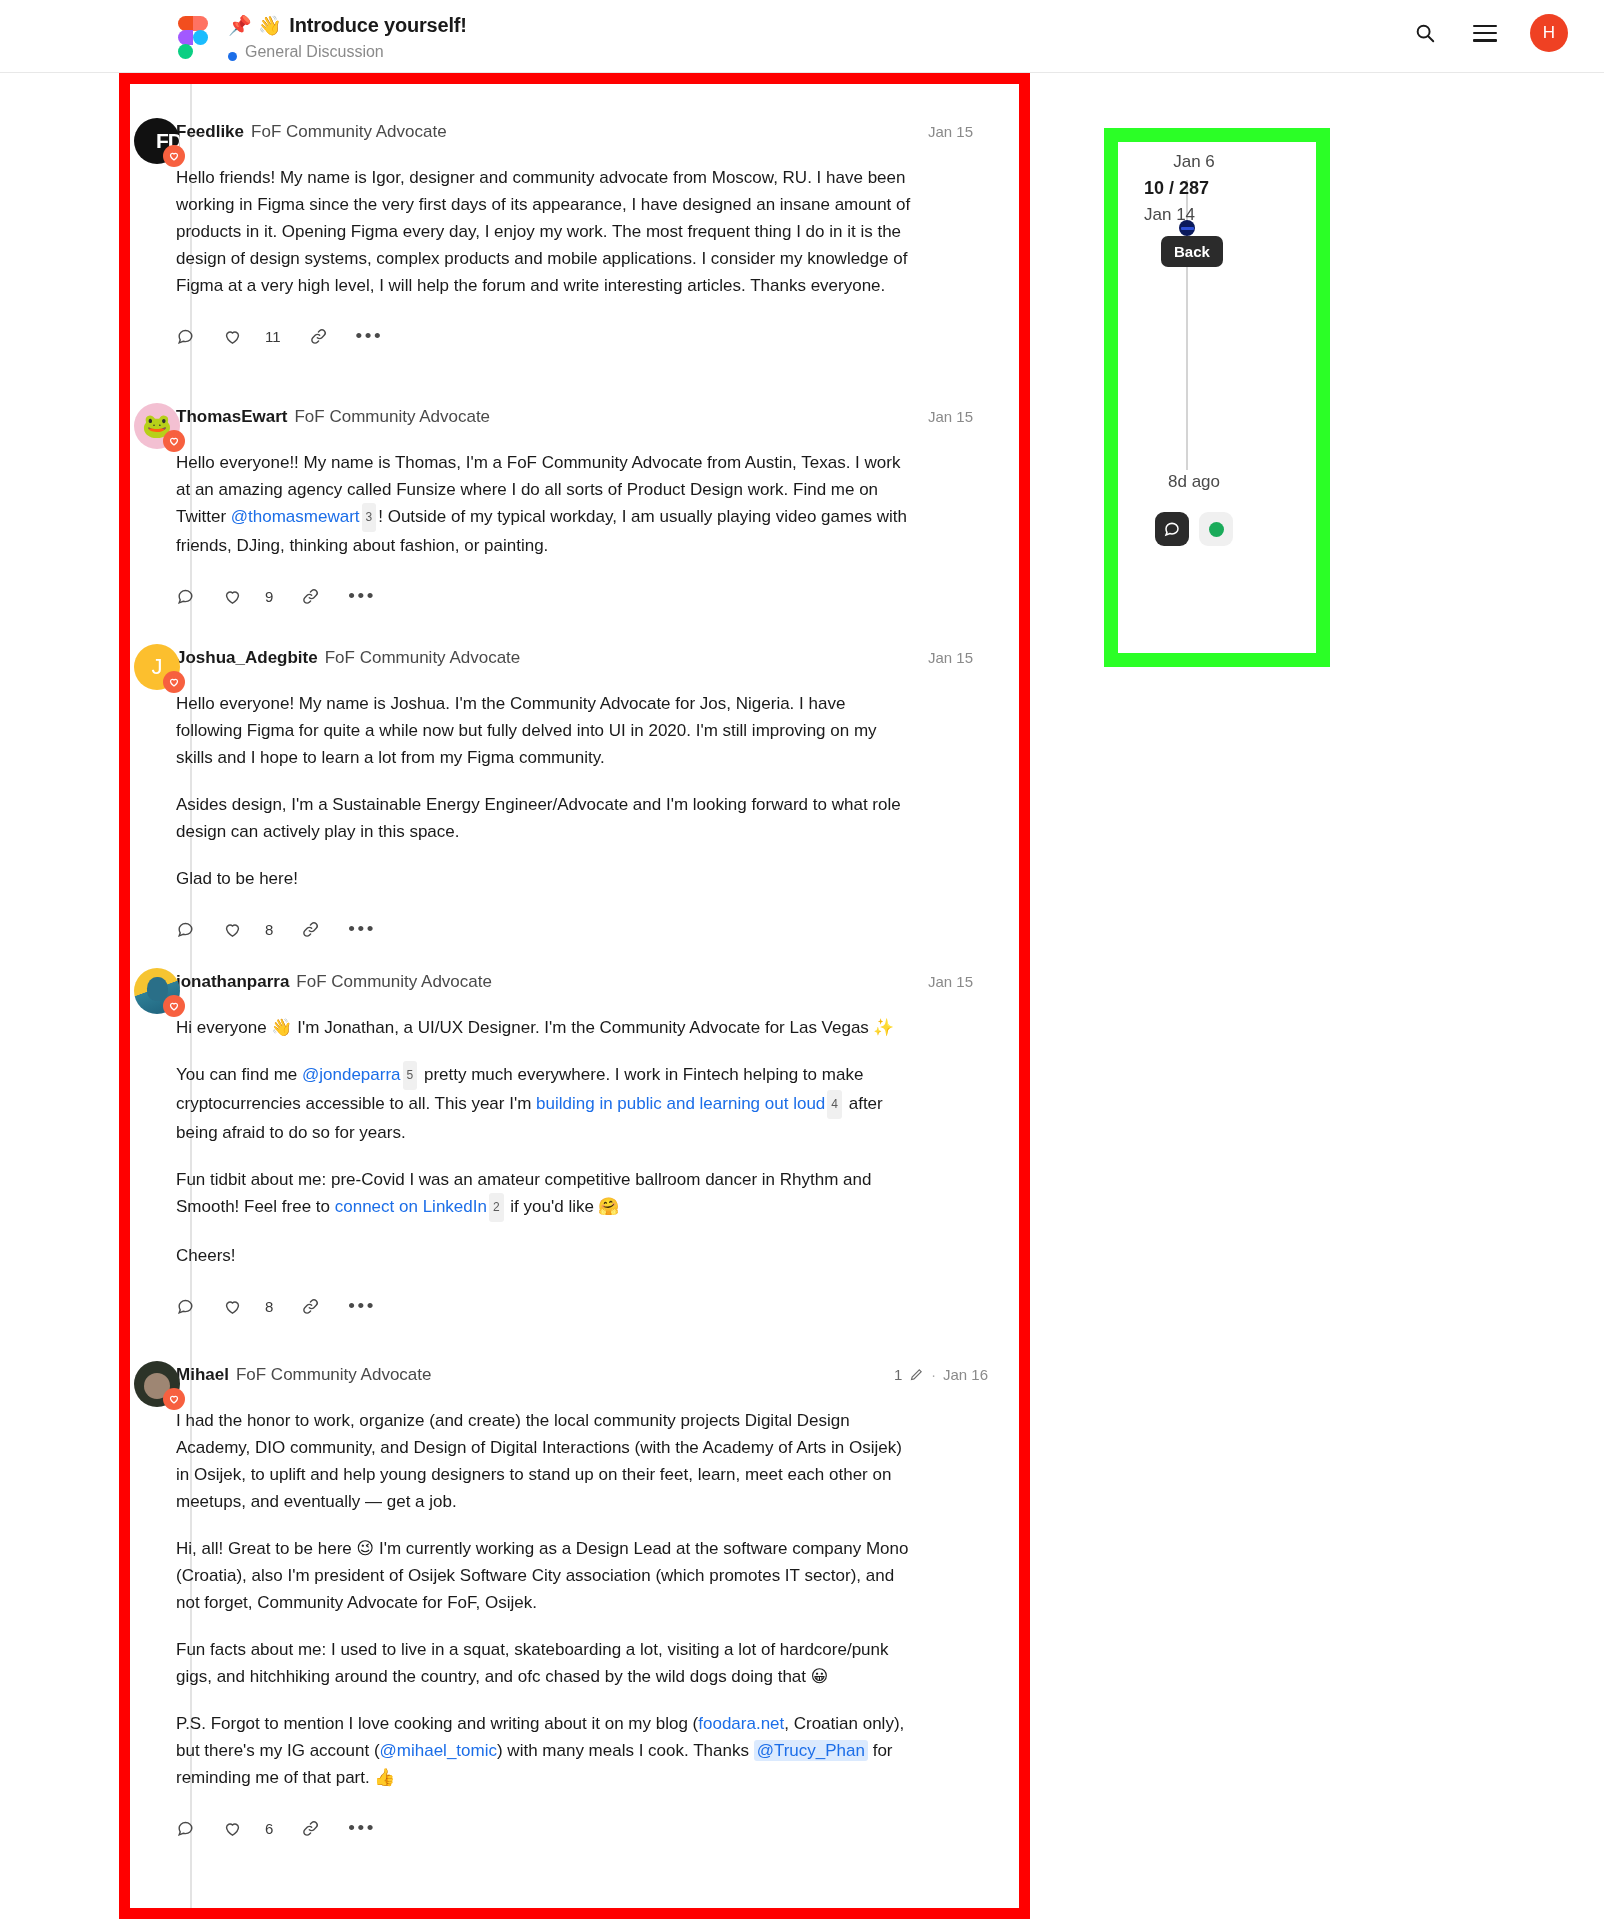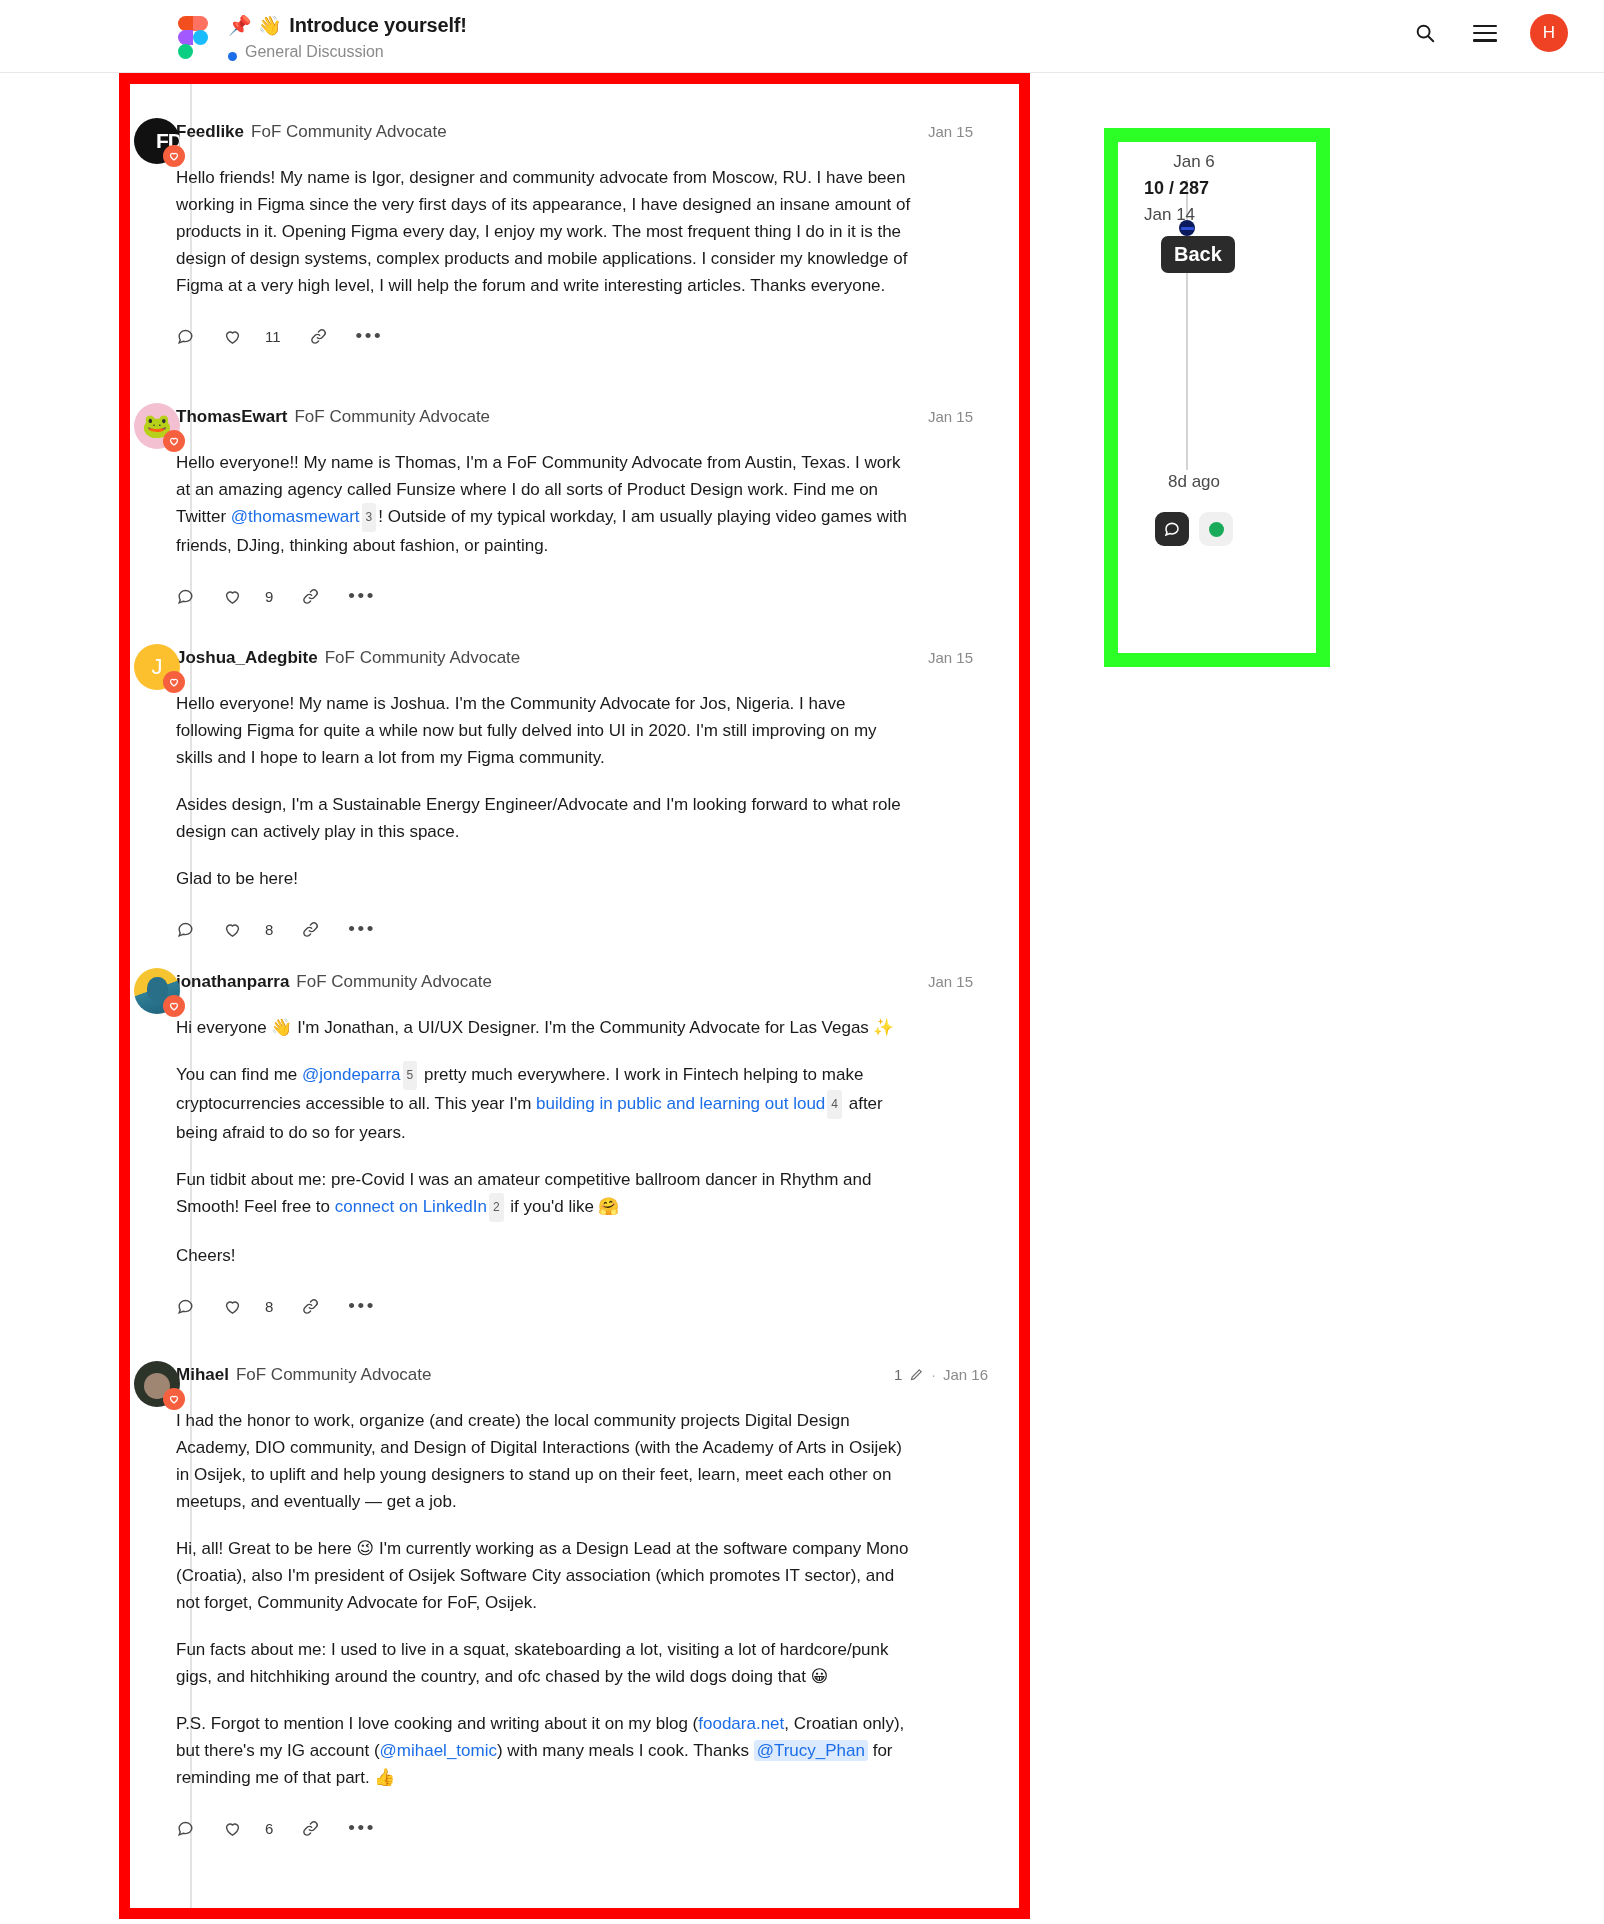--- a/index.html
+++ b/index.html
@@ -185,21 +185,21 @@
     position: absolute; left: 26px; top: 36px;
     font-size: 18px; font-weight: bold; color: #1a1a1a;
   }
   .tl-date-cur {
     position: absolute; left: 26px; top: 63px;
     font-size: 17px; color: #4a4a4a;
   }
   .back-btn {
     position: absolute; left: 43px; top: 94px;
     background: #2b2b2b; color: #ffffff;
-    font-size: 20px; font-weight: bold;
+    font-size: 15px; font-weight: bold;
     padding: 7px 13px; border-radius: 7px;
     cursor: pointer;
   }
   .tl-ago {
     position: absolute; left: 0; top: 330px; width: 152px;
     text-align: center; font-size: 17px; color: #4a4a4a;
   }
   .tl-btns {
     position: absolute; left: 0; top: 370px; width: 152px;
     display: flex; justify-content: center; gap: 10px;

